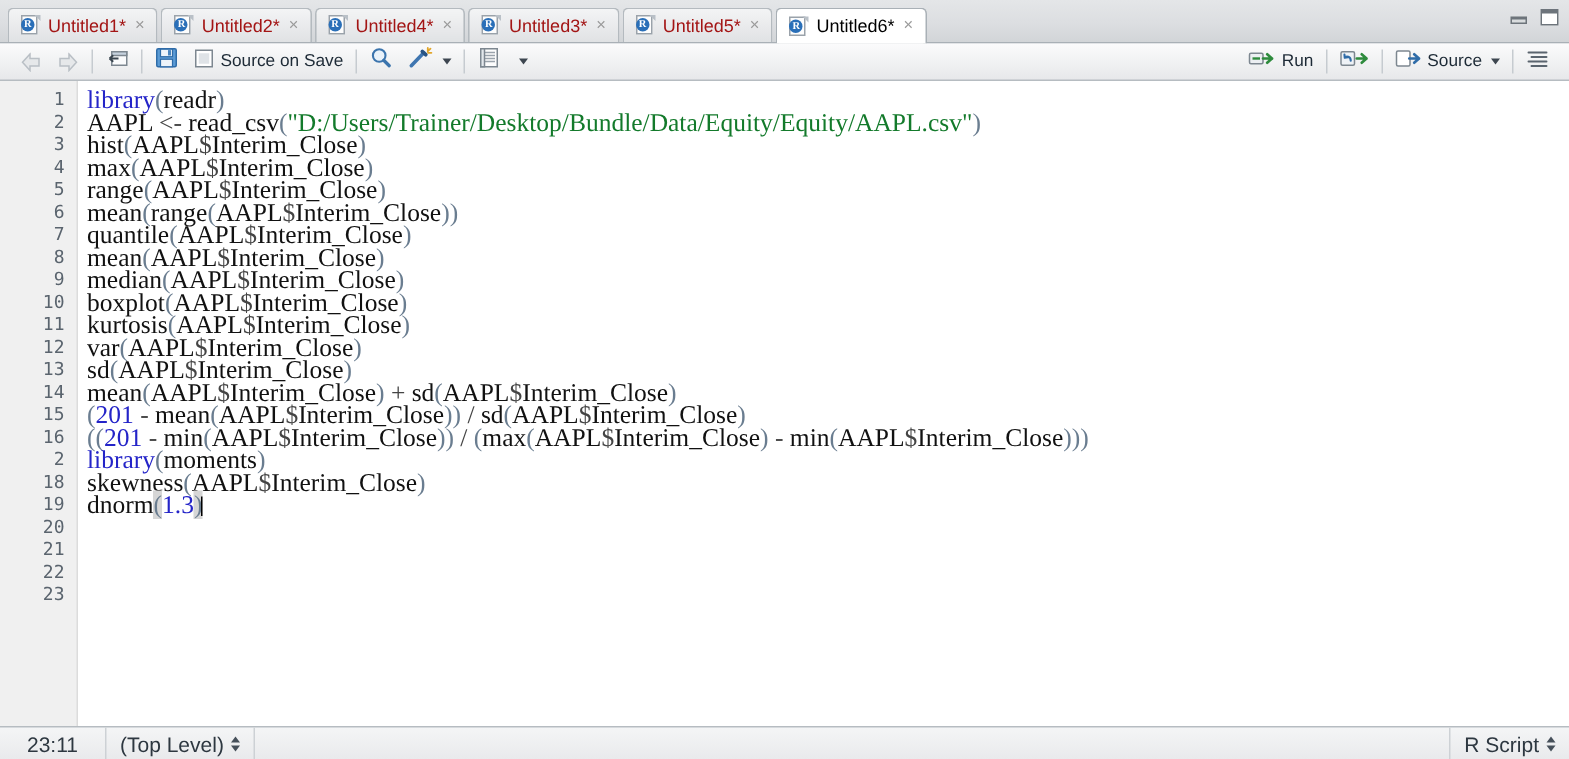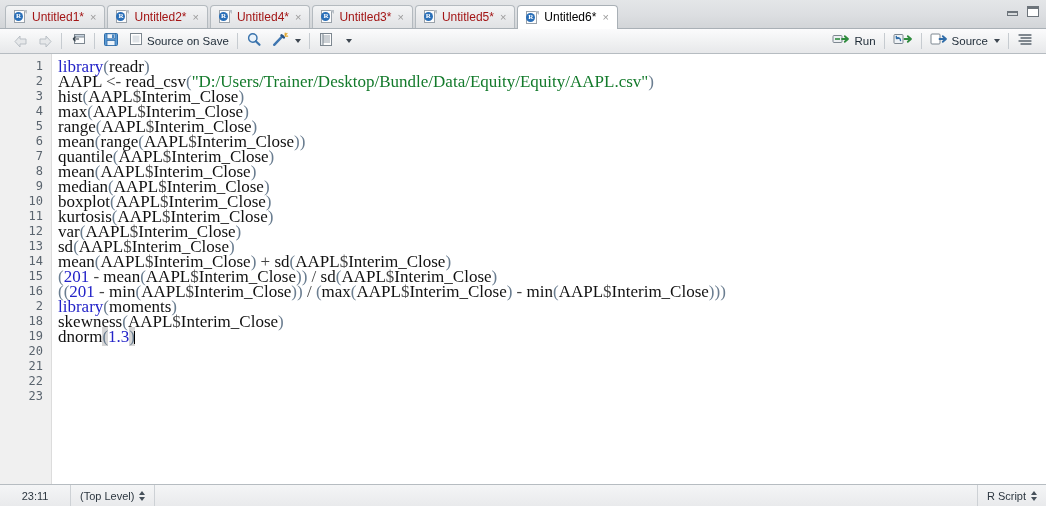--- a/index.html
+++ b/index.html
@@ -231,21 +231,21 @@
     vertical-align: -2px;
     margin-left: -1px;
   }
 
   
   .statusbar {
     height: 21px;
     background: linear-gradient(to bottom, #f4f5f6 0%, #e9eaec 100%);
     display: flex;
     align-items: center;
-    font-size: 11px;
+    font-size: 14px;
     color: #2d3740;
     box-sizing: border-box;
   }
   .st-cell {
     display: flex;
     align-items: center;
     gap: 3px;
     height: 21px;
     padding: 0 9px;
     white-space: nowrap;

